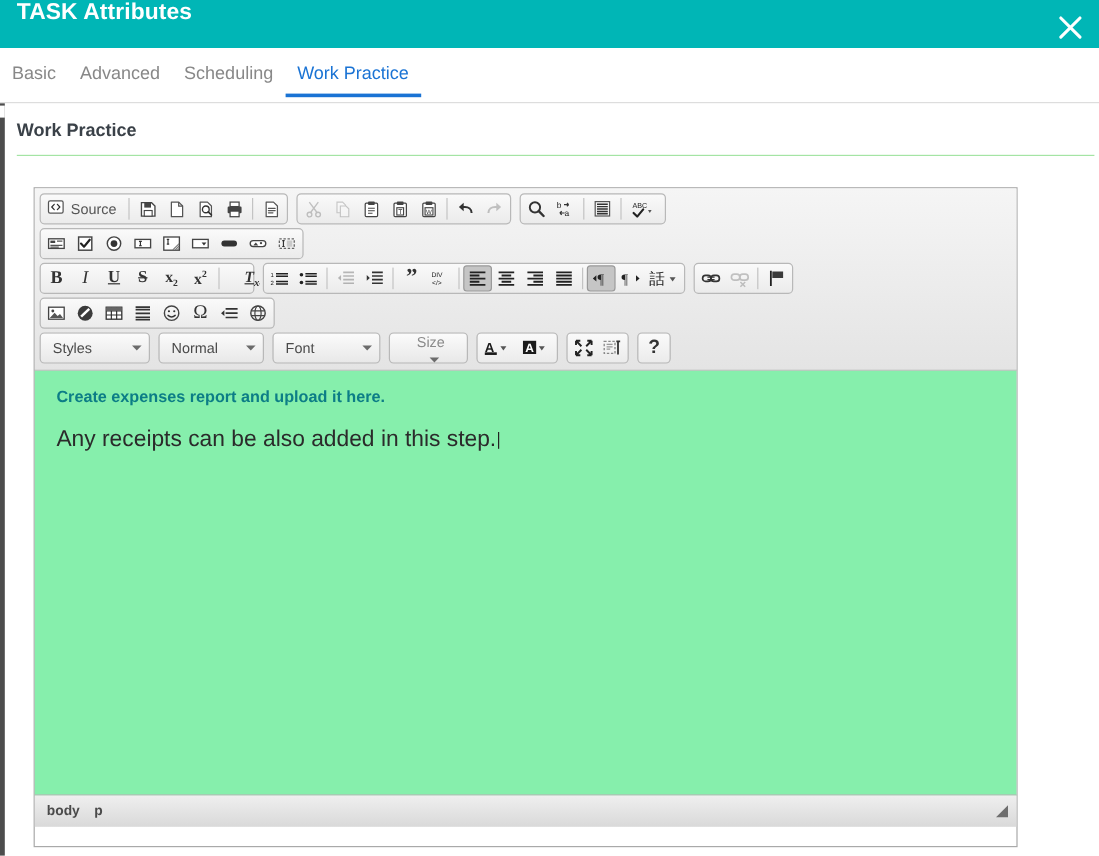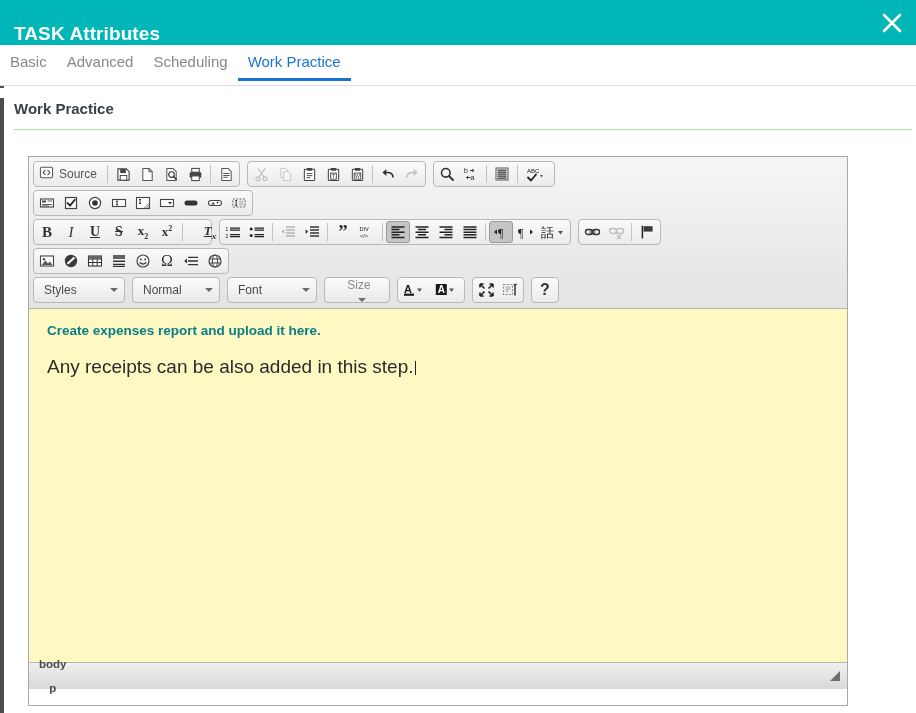--- a/index.html
+++ b/index.html
@@ -7,23 +7,23 @@
     margin: 0; padding: 0;
     width: 916px; height: 713px;
     background: #ffffff;
     font-family: "Liberation Sans", sans-serif;
     overflow: hidden;
   }
 
   
   .dialog-header {
     position: absolute; left: 0; top: 0;
-    width: 916px; height: 45px;
+    width: 916px; height: 40px;
     background: #00b6b6;
-    display: flex; align-items: flex-end;
+    display: flex; align-items: flex-start;
     justify-content: space-between;
   }
   .dialog-title {
     color: #ffffff;
     font-size: 19px;
     font-weight: bold;
     padding-left: 14px;
     letter-spacing: 0.1px;
   }
   .close-btn {
@@ -179,21 +179,21 @@
   .caret {
     width: 0; height: 0;
     border-left: 4px solid transparent;
     border-right: 4px solid transparent;
     border-top: 4px solid #6b6b6b;
     margin-left: 6px;
   }
 
   
   .edit-area {
-    background: #fef9c3;
+    background: #86efac;
     height: 354px;
     padding: 14px 18px;
     overflow: hidden;
     cursor: text;
     border-bottom: 1px solid #b6b6b6;
   }
   .doc-heading {
     color: #0c7d86;
     font-weight: bold;
     font-size: 13.5px;
@@ -218,21 +218,21 @@
   .status-bar {
     height: 26px;
     background: linear-gradient(to bottom, #efefef 0%, #d9d9d9 100%);
     display: flex; align-items: center;
     justify-content: space-between;
     padding: 0 0 0 10px;
     font-size: 11.5px;
     color: #4a4a4a;
     font-weight: bold;
   }
-  .path-list { display: flex; gap: 12px; align-items: center; flex-direction: column; }
+  .path-list { display: flex; gap: 12px; align-items: center; }
   .path-item { cursor: pointer; }
   .resizer {
     width: 18px; height: 18px;
     margin-right: 3px;
     cursor: nwse-resize;
   }
 </style>
 </head>
 <body>
 

